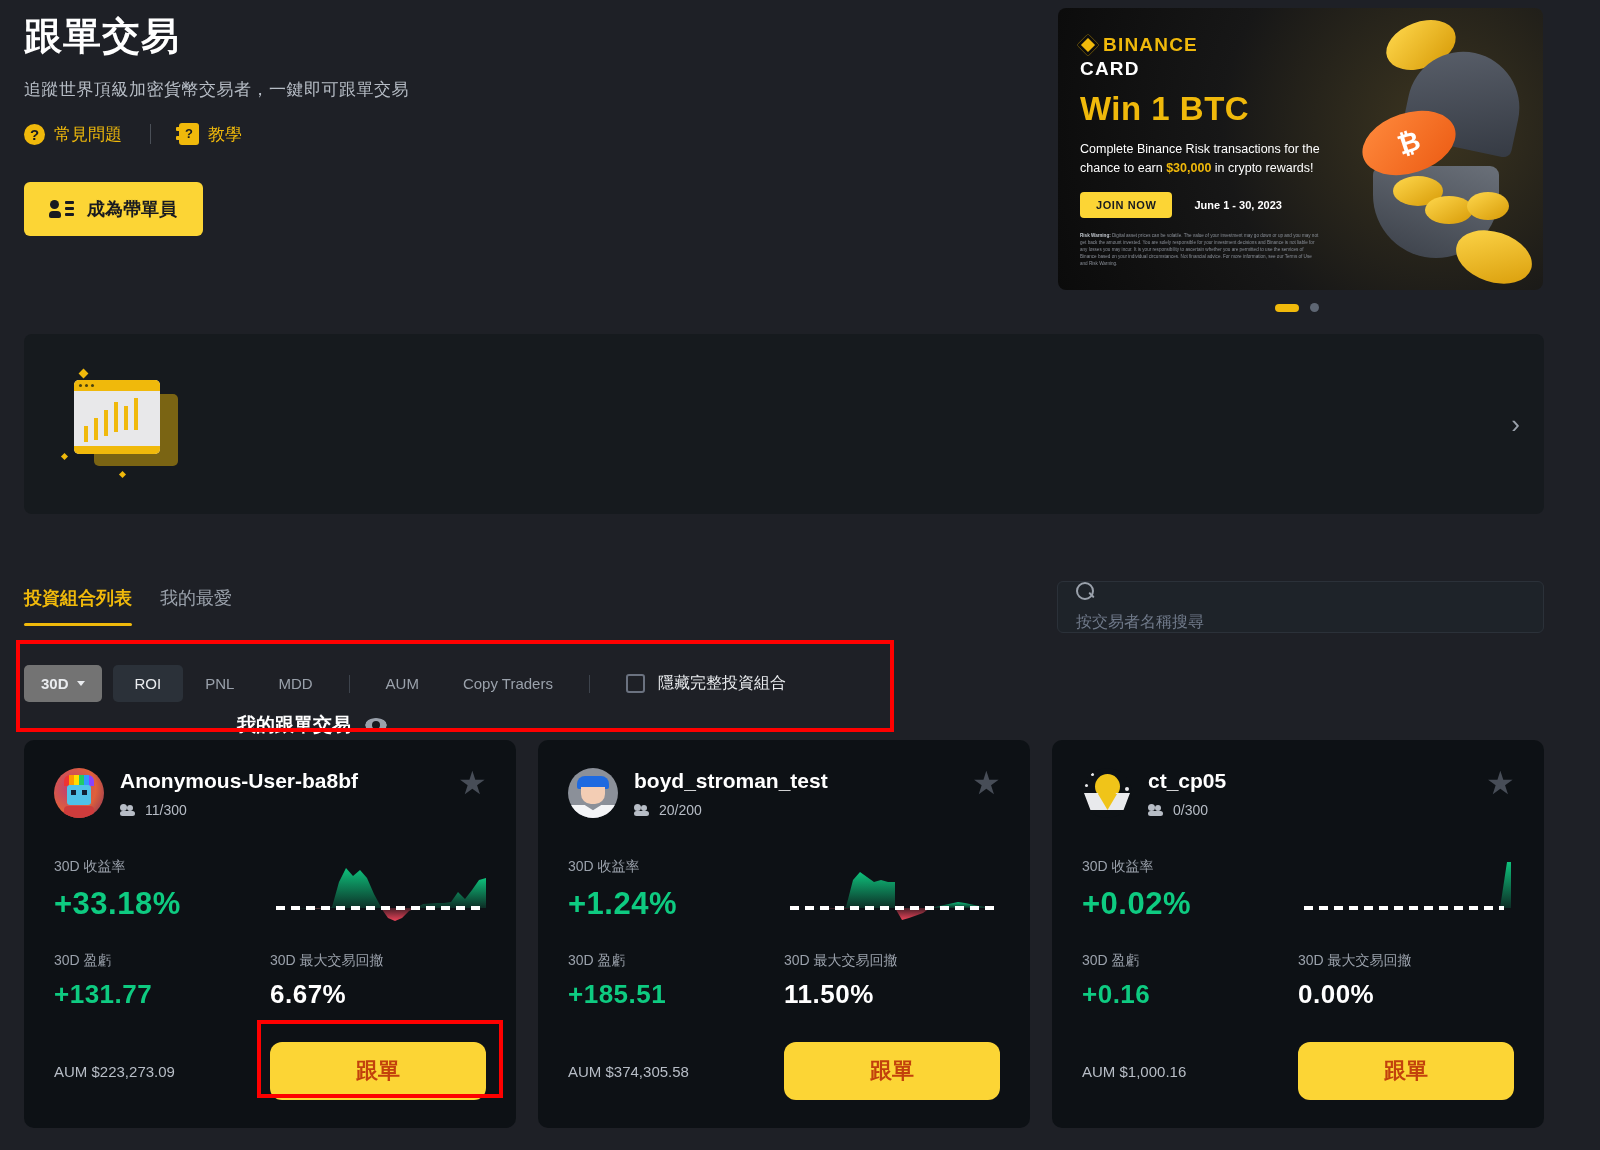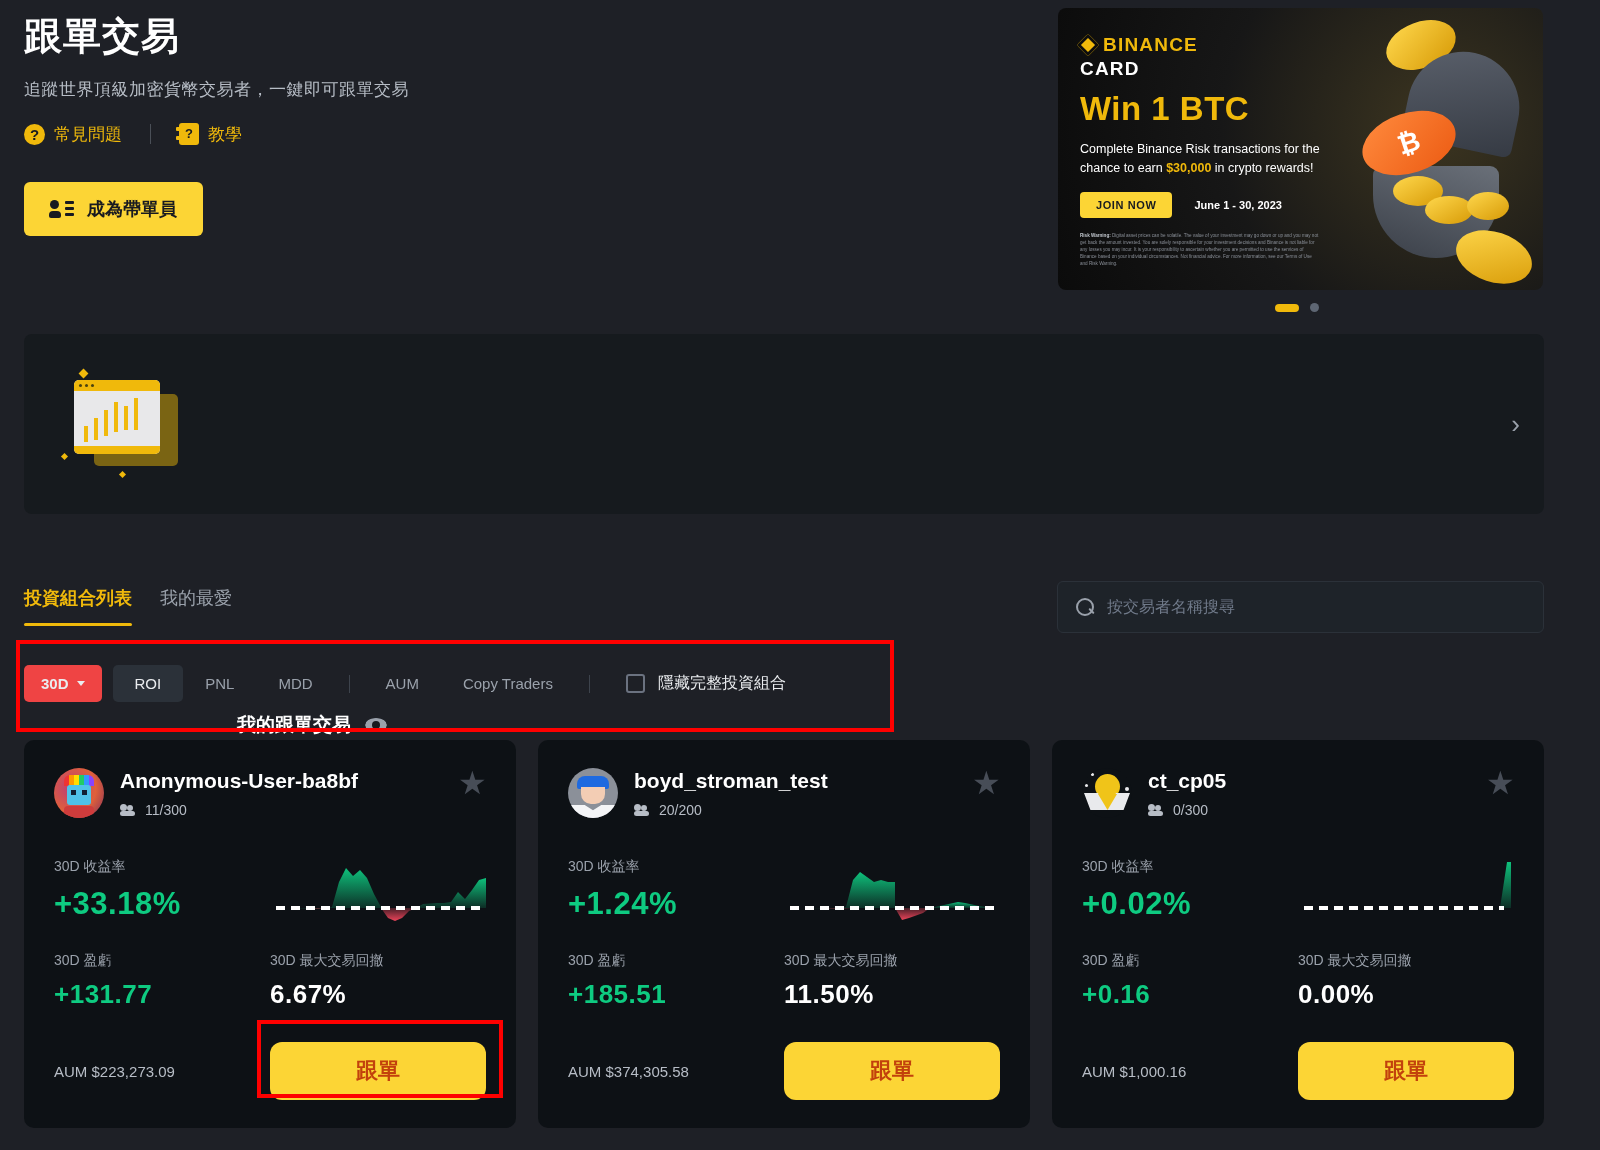--- a/index.html
+++ b/index.html
@@ -168,21 +168,21 @@
   .tab.active { color: #f0b90b; font-weight: bold; }
   .tab.active:after {
     content: ""; position: absolute; left: 0; right: 0; bottom: 0;
     height: 3px; background: #f0b90b; border-radius: 2px;
   }
 
   
   .searchbox {
     position: absolute; left: 1057px; top: 581px; width: 487px; height: 52px;
     background: #1e2329; border: 1px solid #2b3139; border-radius: 6px;
-    display: flex; align-items: center; gap: 12px; padding: 0 18px;
+    display: flex; align-items: flex-start; gap: 12px; padding: 0 18px; flex-direction: column;
   }
   .search-ico { width: 19px; height: 19px; position: relative; flex: none; }
   .search-ico:before {
     content: ""; position: absolute; left: 0; top: 0; width: 14px; height: 14px;
     border: 2px solid #9aa1ab; border-radius: 50%;
   }
   .search-ico:after {
     content: ""; position: absolute; left: 12px; top: 12px; width: 7px; height: 2px;
     background: #9aa1ab; transform: rotate(45deg); border-radius: 1px;
   }
@@ -191,21 +191,21 @@
     font-size: 16px; font-family: inherit; width: 100%;
   }
   .searchbox input::placeholder { color: #707a8a; }
 
   
   .filterbar {
     position: absolute; left: 24px; top: 665px; display: flex; align-items: center; gap: 0px;
   }
   .chip-30d {
     display: flex; align-items: center; gap: 8px;
-    background: #ef4444; color: #eaecef; font-size: 15px; font-weight: bold;
+    background: #737373; color: #eaecef; font-size: 15px; font-weight: bold;
     padding: 10px 17px; border-radius: 5px; border: none; cursor: pointer;
     font-family: inherit; margin-right: 11px;
   }
   .caret { border-left: 4px solid transparent; border-right: 4px solid transparent; border-top: 5px solid #eaecef; }
   .chip-roi {
     background: #2b3139; color: #eaecef; font-size: 15px;
     padding: 10px 22px; border-radius: 5px; border: none; cursor: pointer;
     font-family: inherit;
   }
   .fbtn {

